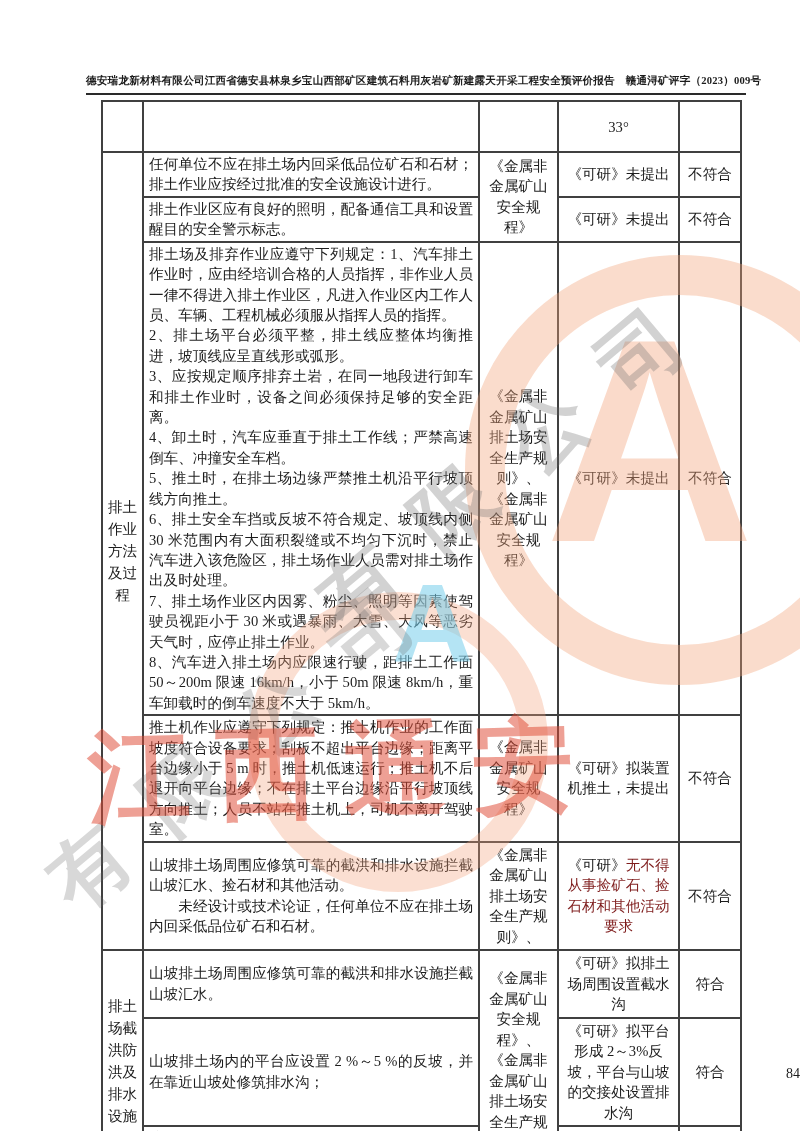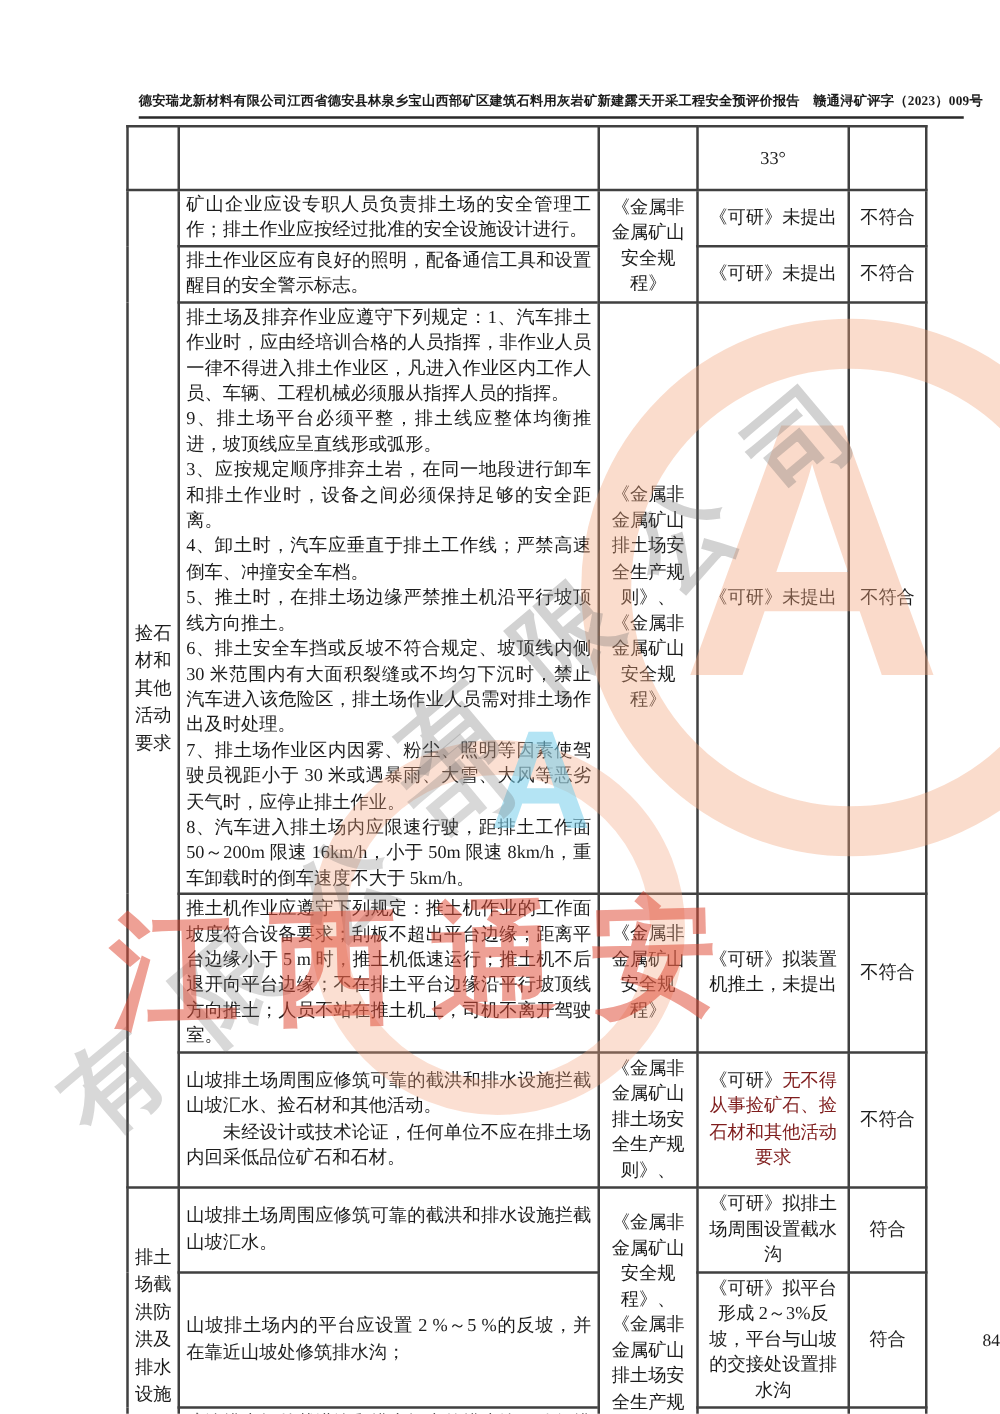--- a/index.html
+++ b/index.html
@@ -6,21 +6,21 @@
   html,body { margin:0; padding:0; }
   body {
     width:800px; height:1131px; position:relative; overflow:hidden;
     background:#ffffff; color:#1c1c1c;
     font-family:"Liberation Serif","DejaVu Serif",serif;
   }
   
   .doc-header {
     position:absolute; left:86px; top:74px; width:660px;
     font-size:10.6px; font-weight:bold; white-space:nowrap; text-align:center;
-    padding-bottom:5px; border-bottom:2px solid #2a2a2a; letter-spacing:0.2px;margin-left:25px;
+    padding-bottom:5px; border-bottom:2px solid #2a2a2a; letter-spacing:0.2px;
   }
   
   table.report {
     position:absolute; left:101px; top:100px; width:639px;
     border-collapse:collapse; table-layout:fixed; z-index:2;
   }
   table.report td {
     border:2px solid #404040; overflow:hidden;
     font-size:14.6px; vertical-align:middle;
   }
@@ -108,24 +108,24 @@
       <td class="content"></td>
       <td class="reg"></td>
       <td class="keyan top-cell">
         <span>33°</span>
       </td>
       <td class="result"></td>
     </tr>
 
     <tr class="h-r1">
       <td class="vlabel" rowspan="5">
-        <span>捡石材和其他活动要求</span>
-      </td>
-      <td class="content">
-        <p>矿山企业应设专职人员负责排土场的安全管理工作；排土作业应按经过批准的安全设施设计进行。</p>
+        <span>排土作业方法及过程</span>
+      </td>
+      <td class="content">
+        <p>任何单位不应在排土场内回采低品位矿石和石材；排土作业应按经过批准的安全设施设计进行。</p>
       </td>
       <td class="reg" rowspan="2">
         <span>《金属非金属矿山安全规程》</span>
       </td>
       <td class="keyan">
         <span>《可研》未提出</span>
       </td>
       <td class="result">
         <span>不符合</span>
       </td>
@@ -139,21 +139,21 @@
         <span>《可研》未提出</span>
       </td>
       <td class="result">
         <span>不符合</span>
       </td>
     </tr>
 
     <tr class="h-big">
       <td class="content">
         <p>排土场及排弃作业应遵守下列规定：1、汽车排土作业时，应由经培训合格的人员指挥，非作业人员一律不得进入排土作业区，凡进入作业区内工作人员、车辆、工程机械必须服从指挥人员的指挥。</p>
-        <p>9、排土场平台必须平整，排土线应整体均衡推进，坡顶线应呈直线形或弧形。</p>
+        <p>2、排土场平台必须平整，排土线应整体均衡推进，坡顶线应呈直线形或弧形。</p>
         <p>3、应按规定顺序排弃土岩，在同一地段进行卸车和排土作业时，设备之间必须保持足够的安全距离。</p>
         <p>4、卸土时，汽车应垂直于排土工作线；严禁高速倒车、冲撞安全车档。</p>
         <p>5、推土时，在排土场边缘严禁推土机沿平行坡顶线方向推土。</p>
         <p>6、排土安全车挡或反坡不符合规定、坡顶线内侧 30 米范围内有大面积裂缝或不均匀下沉时，禁止汽车进入该危险区，排土场作业人员需对排土场作出及时处理。</p>
         <p>7、排土场作业区内因雾、粉尘、照明等因素使驾驶员视距小于 30 米或遇暴雨、大雪、大风等恶劣天气时，应停止排土作业。</p>
         <p>8、汽车进入排土场内应限速行驶，距排土工作面 50～200m 限速 16km/h，小于 50m 限速 8km/h，重车卸载时的倒车速度不大于 5km/h。</p>
       </td>
       <td class="reg">
         <span>《金属非金属矿山排土场安全生产规则》、《金属非金属矿山安全规程》</span>
       </td>

